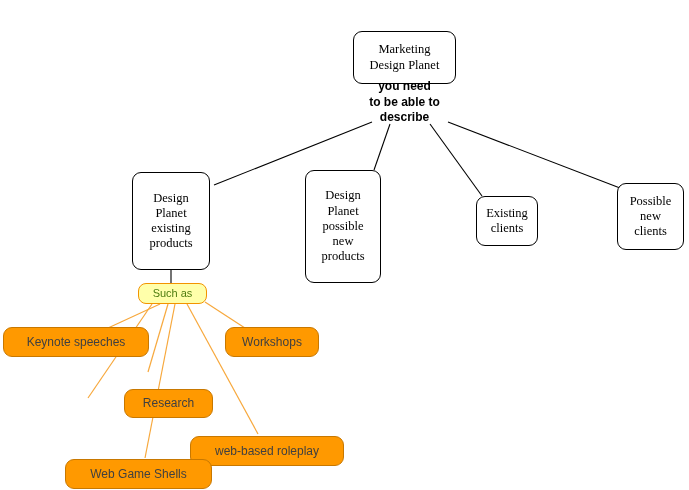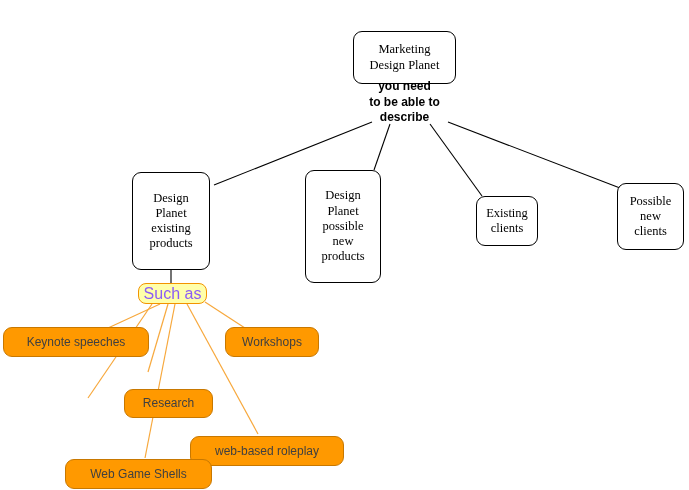--- a/index.html
+++ b/index.html
@@ -47,23 +47,23 @@
     font-size: 12px;
     line-height: 1.3;
     text-align: center;
     white-space: pre-line;
     background: transparent;
   }
   .node-yellow {
     background: #ffffaa;
     border: 1px solid #f29400;
     border-radius: 8px;
-    color: #8b5cf6;
+    color: #4d7c0f;
     font-family: "Liberation Sans", sans-serif;
-    font-size: 16px;
+    font-size: 11px;
   }
   .node-orange {
     background: #ff9900;
     border: 1.4px solid #c87800;
     border-radius: 9px;
     color: #404040;
     font-family: "Liberation Sans", sans-serif;
     font-size: 12px;
   }
 </style>

